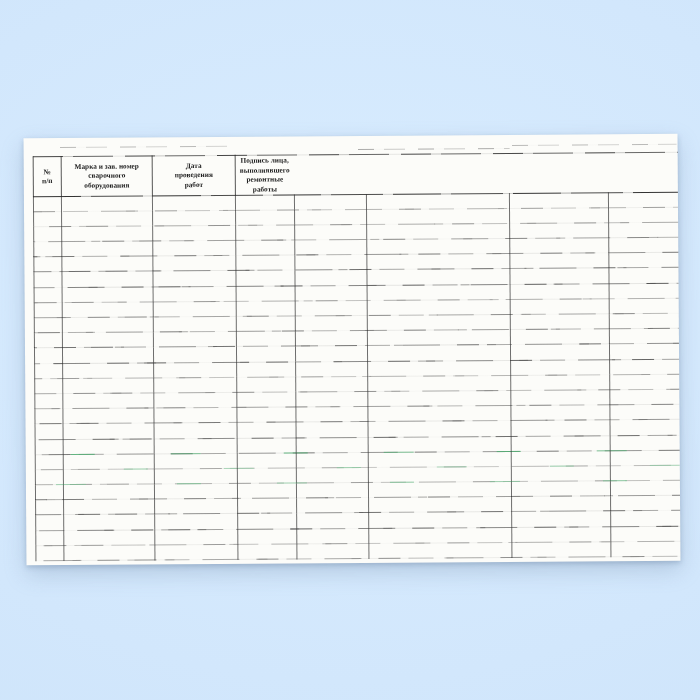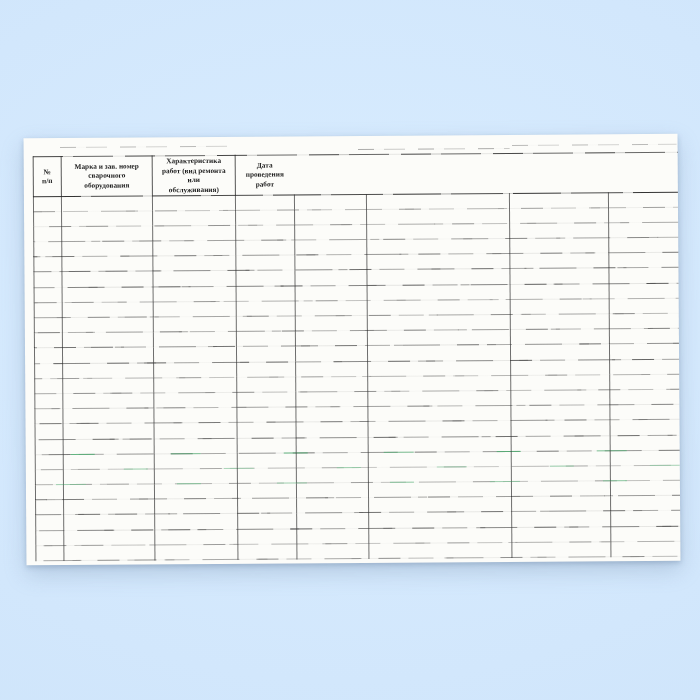--- a/index.html
+++ b/index.html
@@ -86,27 +86,27 @@
     <div class="artifact a3"></div>
     <div class="log-table">
       <div class="hrow">
         <div class="top-line"></div>
         <div class="head-bottom"></div>
       <div class="cell hcell">№
 п/п</div>
           <div class="cell hcell">Марка и зав. номер
 сварочного
 оборудования</div>
-          <div class="cell hcell">Характеристика
-работ (вид ремонта
-или
-обслуживания)</div>
           <div class="cell hcell">Дата
 проведения
 работ</div>
+          <div class="cell hcell">Подпись лица,
+выполнявшего
+ремонтные
+работы</div>
         </div>
       <div id="tbody">
           <div class="brow">
             <div class="cell"></div>
             <div class="cell"></div>
             <div class="cell"></div>
             <div class="cell"></div>
             <div class="cell"></div>
             <div class="cell"></div>
             <div class="cell"></div>

